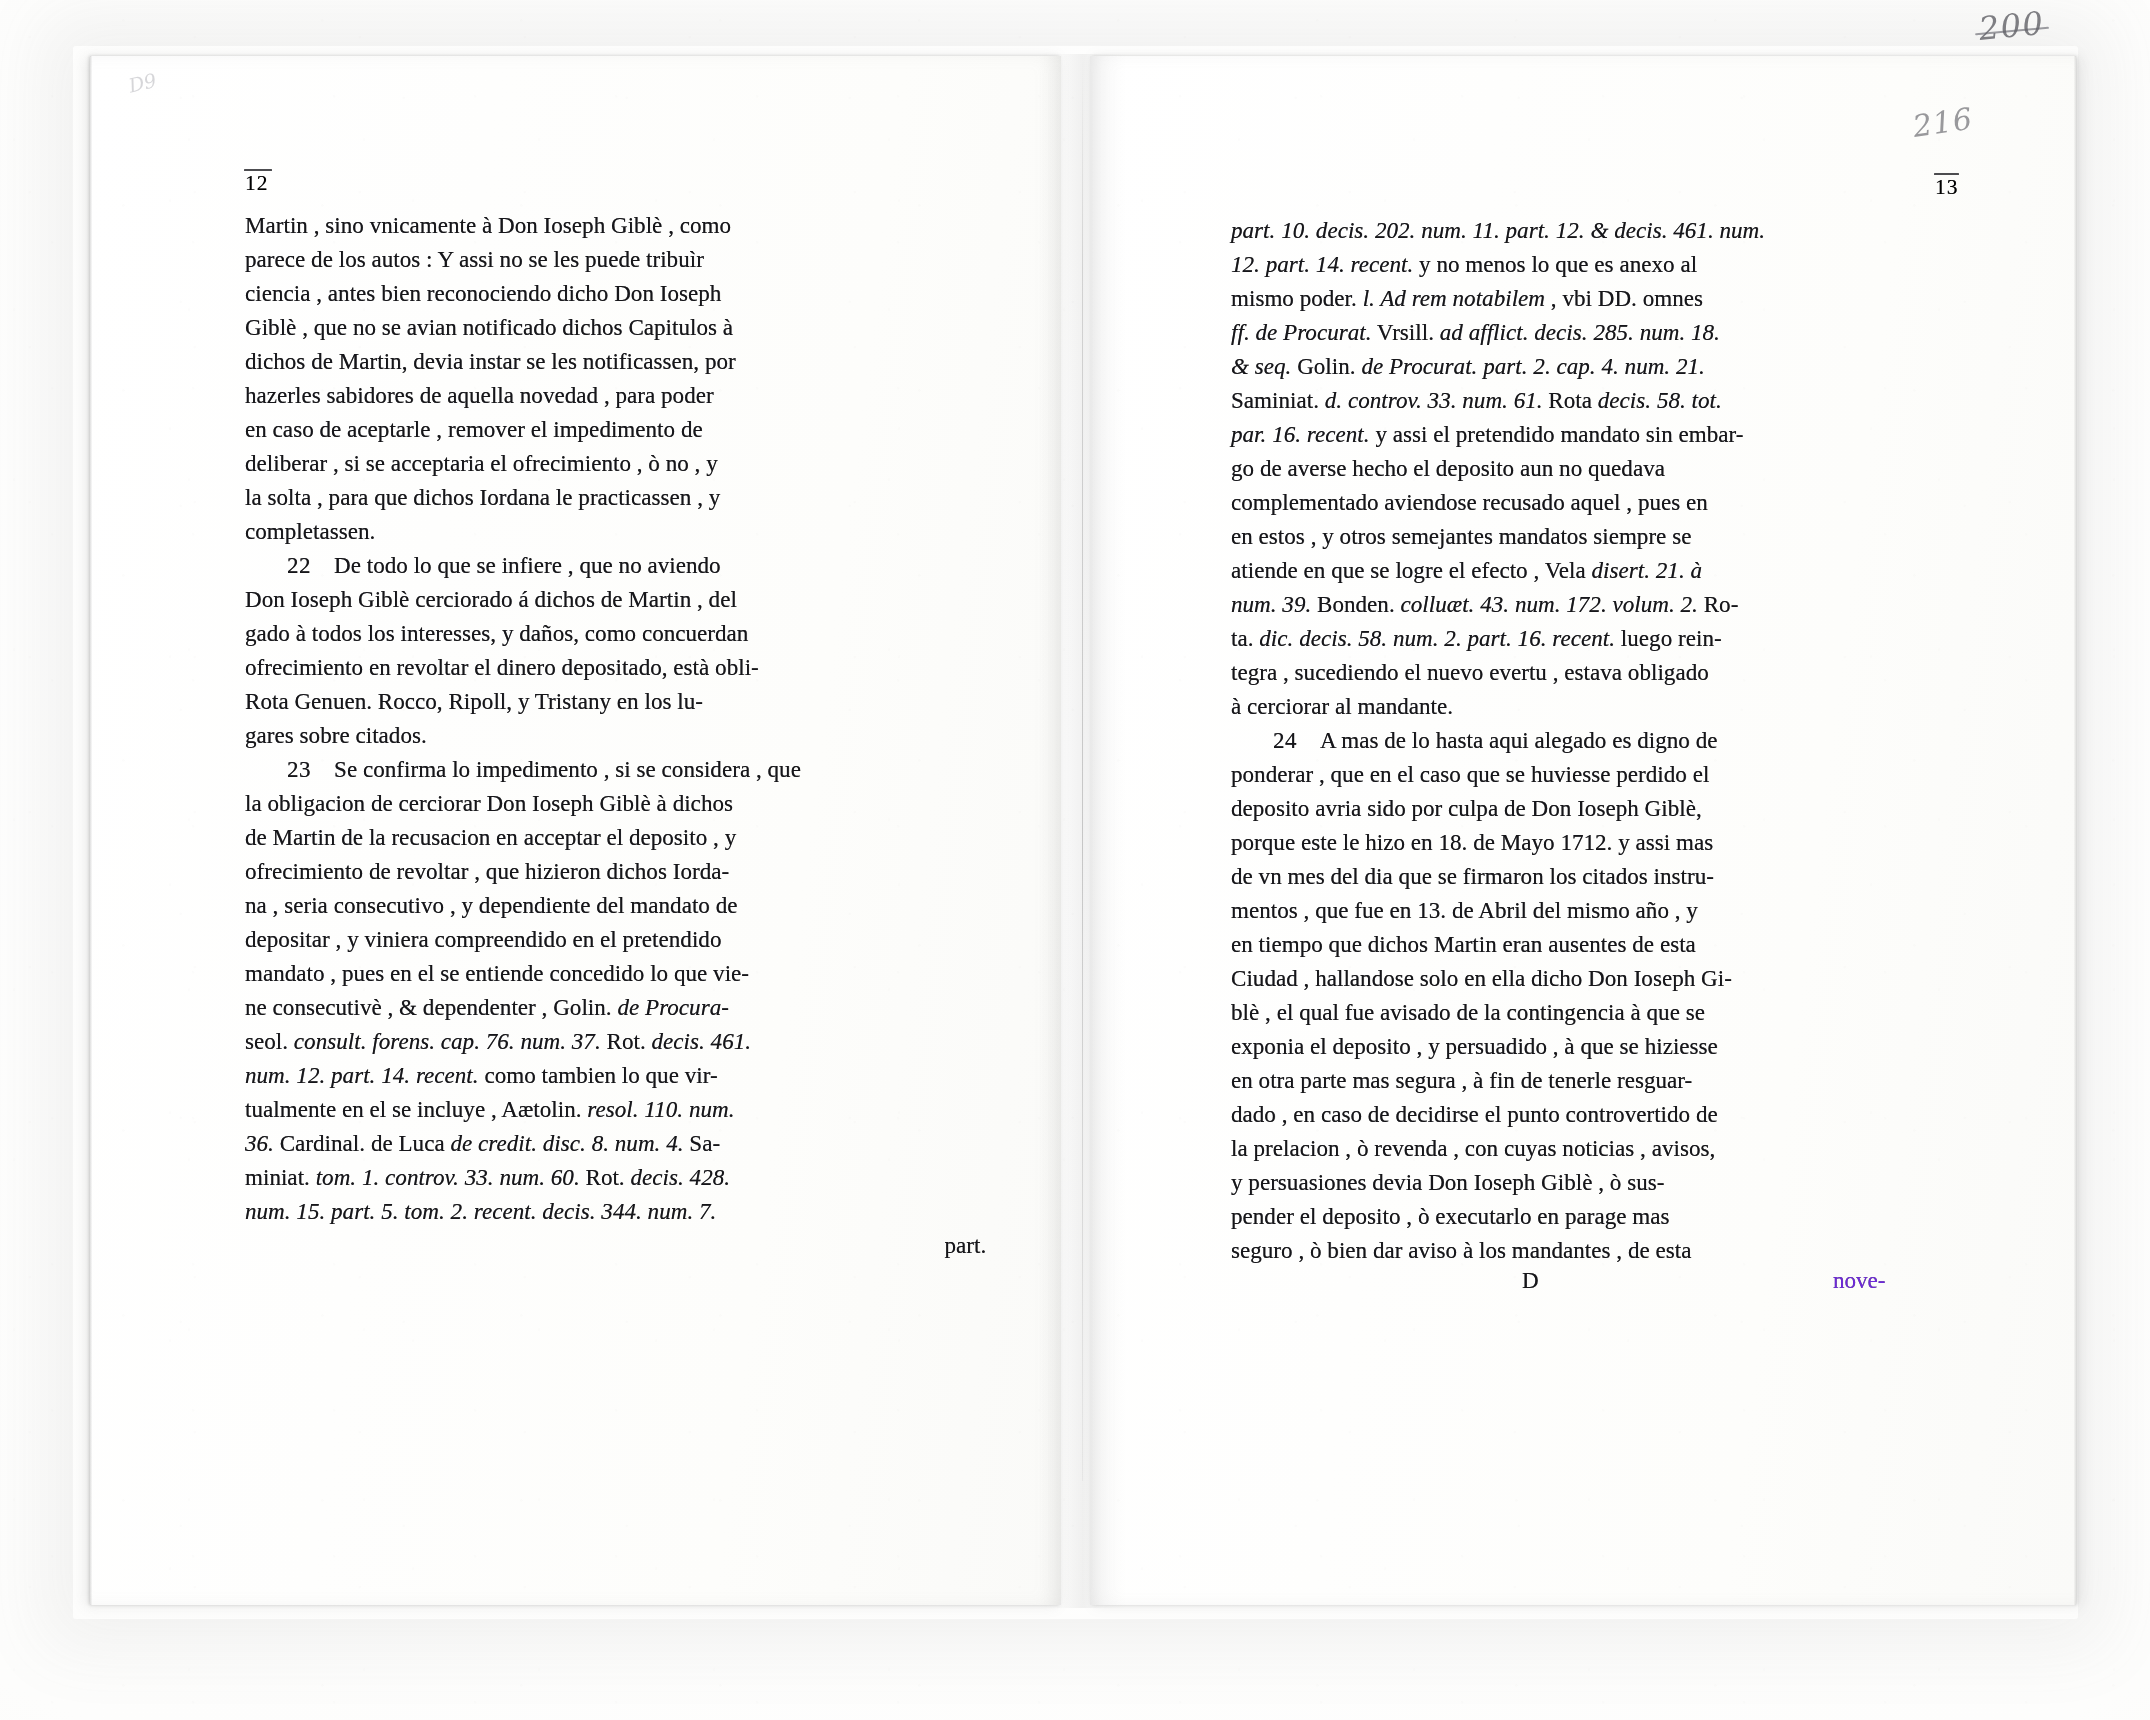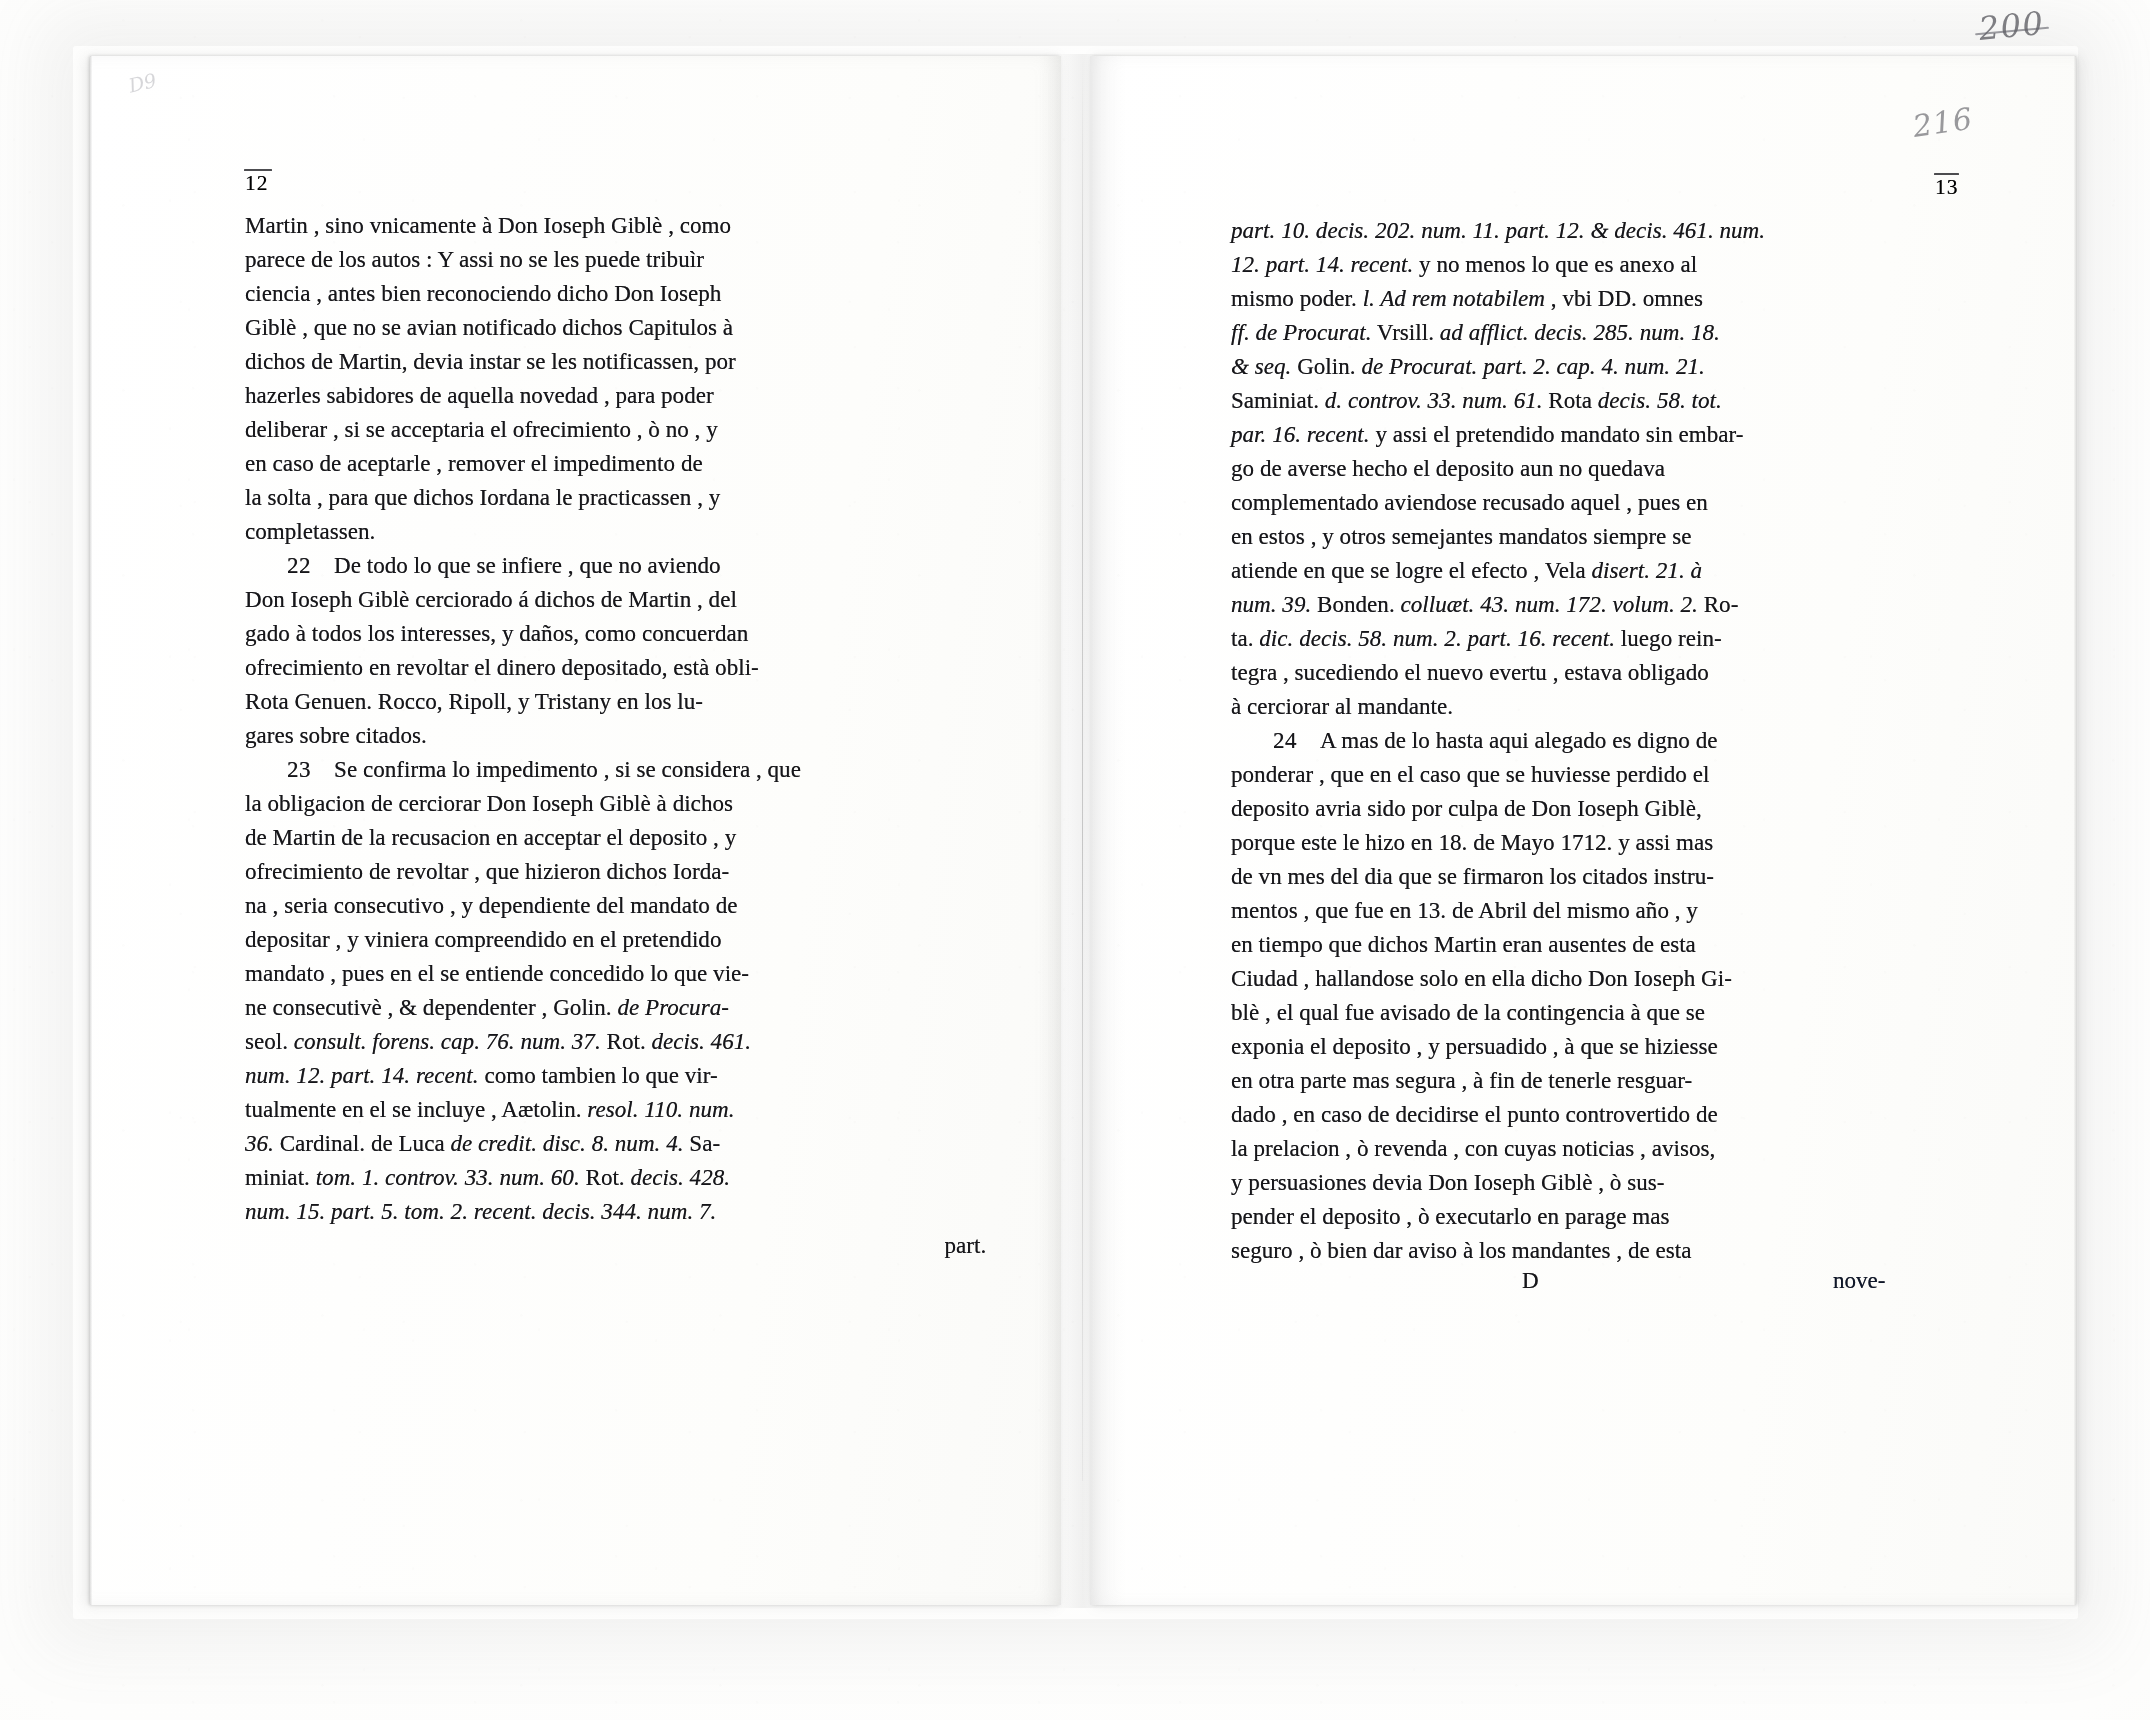--- a/index.html
+++ b/index.html
@@ -143,21 +143,21 @@
     transform:rotate(-8deg);opacity:.62;
   }
   #anno-corner{
     left:129px;top:75px;font-size:19.4px;opacity:.28;
     transform:rotate(-13deg);color:#70707a;
   }
 
   
   .foot-line{position:relative;height:35px;}
   .foot-sig{position:absolute;left:291px;font-size:23px;color:#16161a;}
-  .foot-catch{position:absolute;left:602px;font-size:23px;color:#0f172a;}
+  .foot-catch{position:absolute;left:602px;font-size:23px;color:#6d28d9;}
 </style>
 </head>
 <body>
 
 <div id="scan-bed"></div>
 <div id="book-shadow"></div>
 
 <div class="leaf" id="leaf-left">
   <div class="leaf-edge" id="edge-l"></div>
 </div>
@@ -180,22 +180,22 @@
 <div class="pencil" id="anno-216">216</div>
 <div class="pencil" id="anno-corner">D9</div>
 
 <div class="textblock" id="block-left">
     <div class="ln ink">Martin , sino vnicamente à Don Ioseph Giblè , como</div>
     <div class="ln ink">parece de los autos : Y assi no se les puede tribuìr</div>
     <div class="ln ink">ciencia , antes bien reconociendo dicho Don Ioseph</div>
     <div class="ln ink">Giblè , que no se avian notificado dichos Capitulos à</div>
     <div class="ln ink">dichos de Martin, devia instar se les notificassen, por</div>
     <div class="ln ink">hazerles sabidores de aquella novedad , para poder</div>
+    <div class="ln ink">en caso de aceptarle , remover el impedimento de</div>
     <div class="ln ink">deliberar , si se acceptaria el ofrecimiento , ò no , y</div>
-    <div class="ln ink">en caso de aceptarle , remover el impedimento de</div>
     <div class="ln ink">la solta , para que dichos Iordana le practicassen , y</div>
     <div class="ln ink">completassen.</div>
     <div class="ln ink indent"><span class="par-no">22</span><span> De todo lo que se infiere , que no aviendo</span></div>
     <div class="ln ink">Don Ioseph Giblè cerciorado á dichos de Martin , del</div>
     <div class="ln ink">gado à todos los interesses, y daños, como concuerdan</div>
     <div class="ln ink">ofrecimiento en revoltar el dinero depositado, està obli-</div>
     <div class="ln ink">Rota Genuen. Rocco, Ripoll, y Tristany en los lu-</div>
     <div class="ln ink">gares sobre citados.</div>
     <div class="ln ink indent"><span class="par-no">23</span><span> Se confirma lo impedimento , si se considera , que</span></div>
     <div class="ln ink">la obligacion de cerciorar Don Ioseph Giblè à dichos</div>

